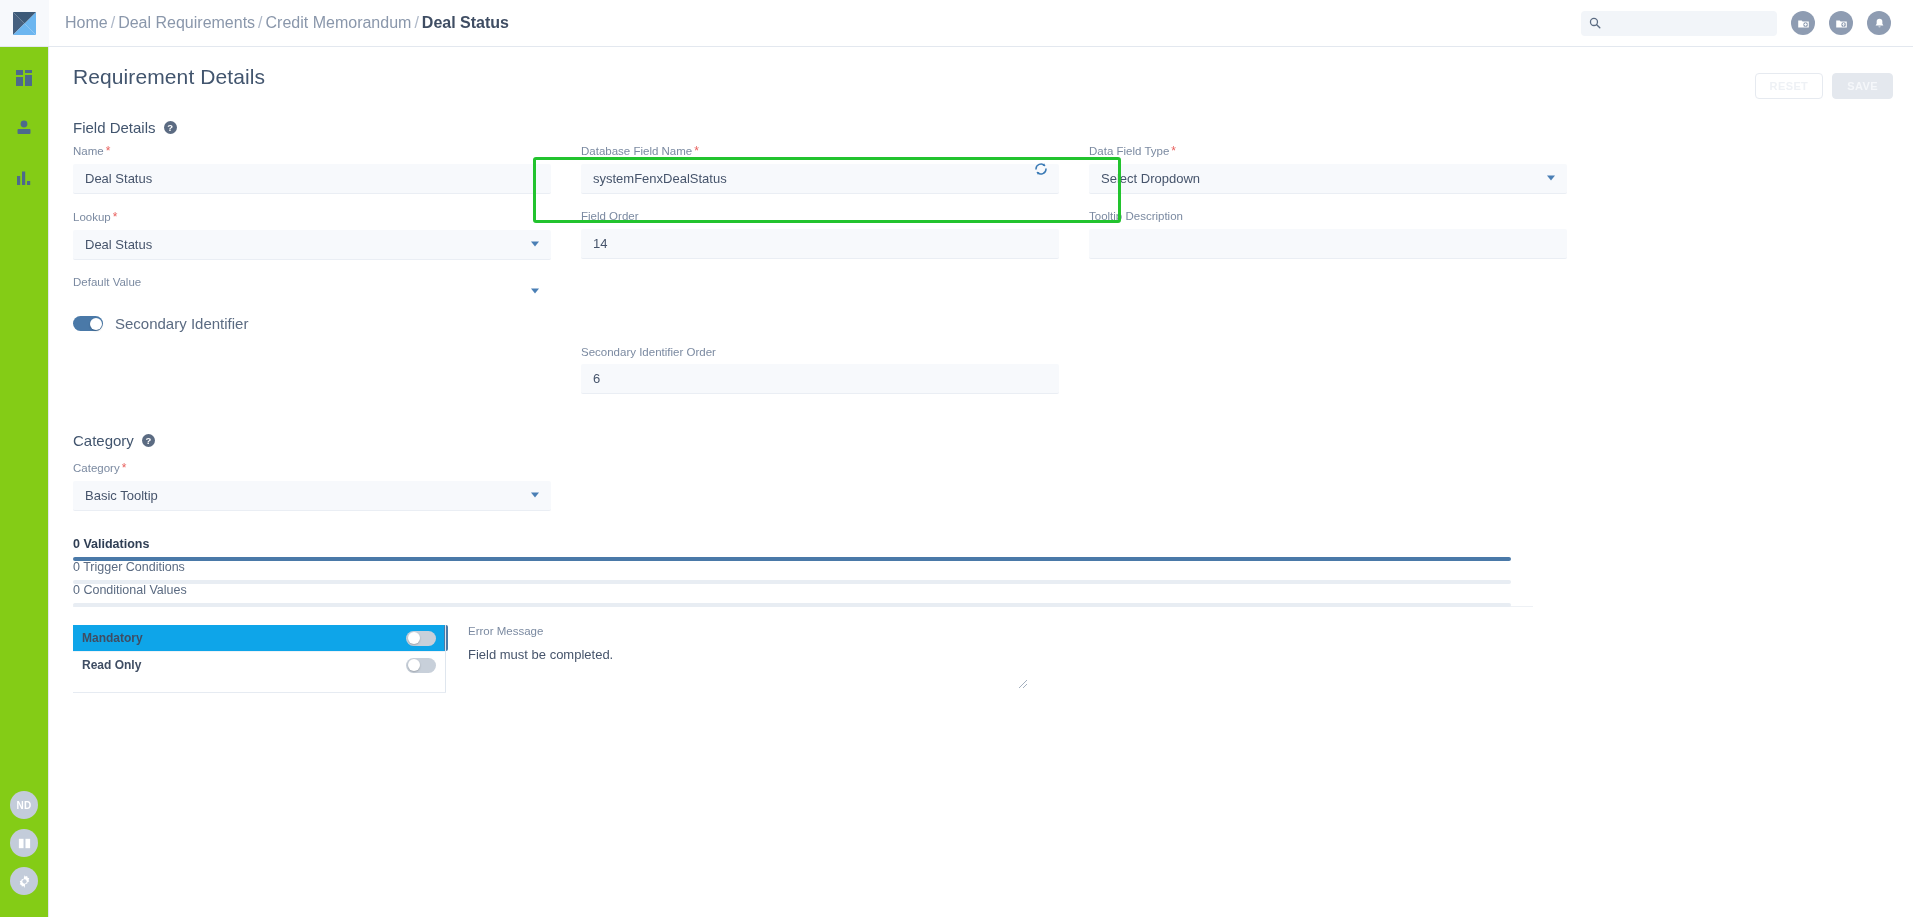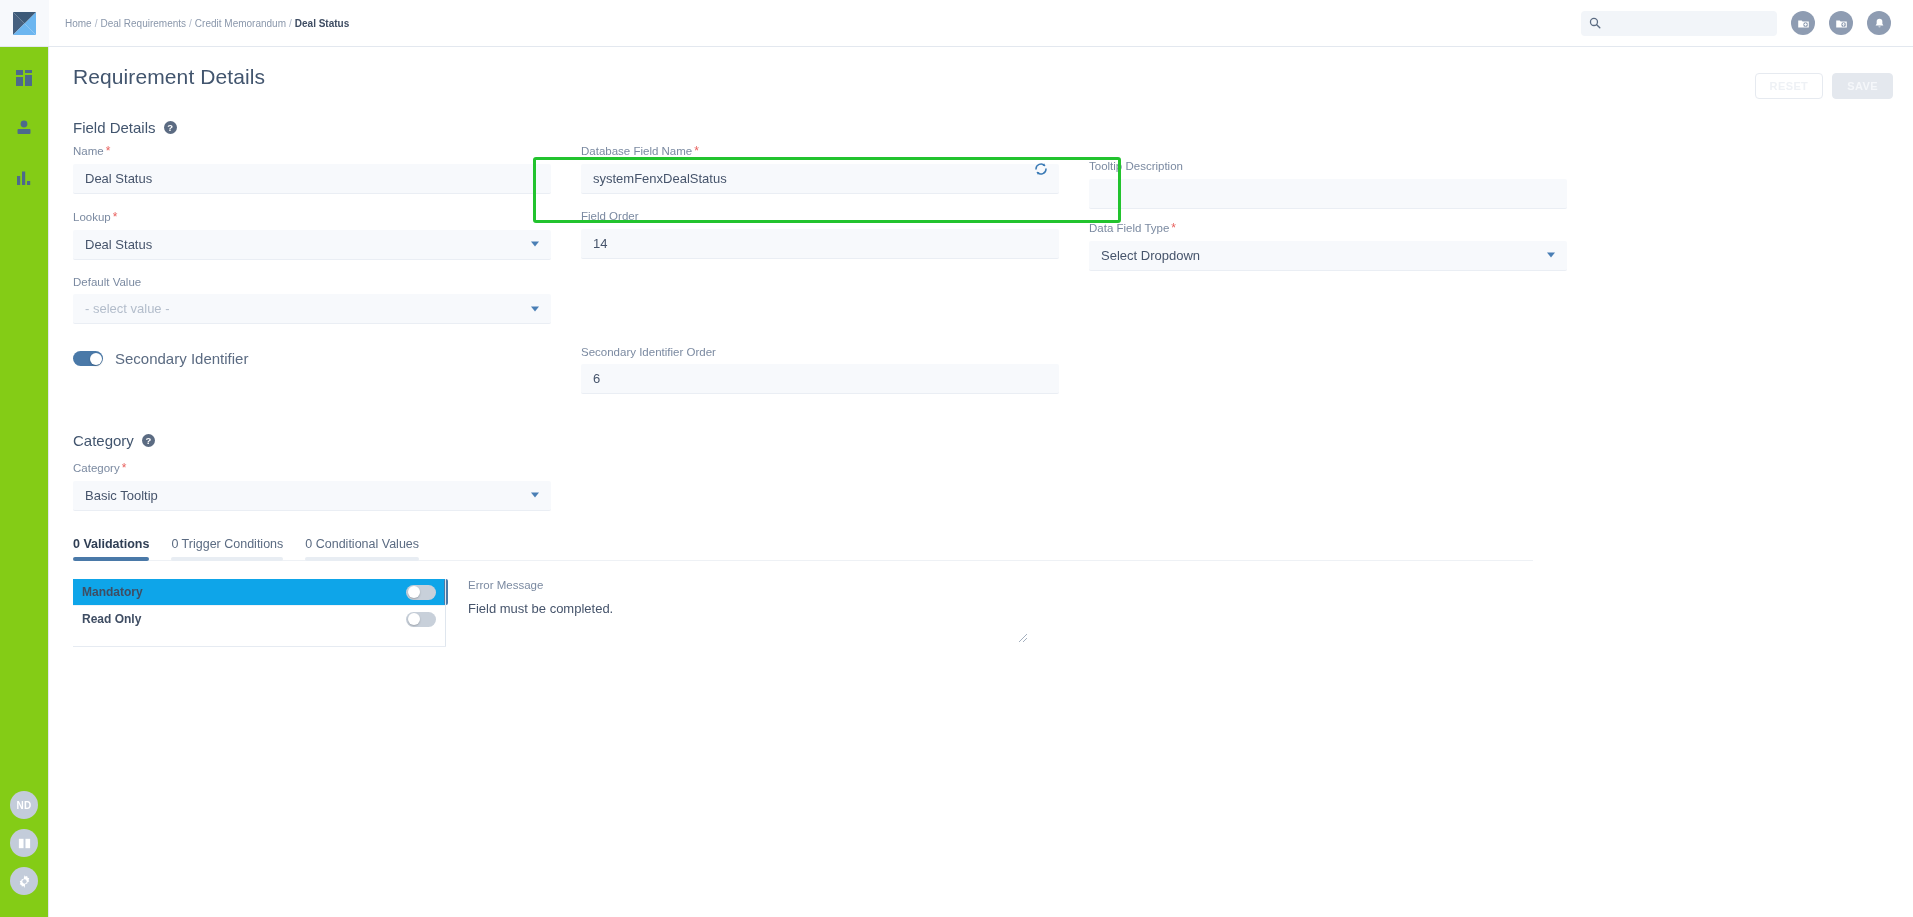--- a/index.html
+++ b/index.html
@@ -40,21 +40,21 @@
   .main { flex: 1 1 auto; height: 917px; display: flex; flex-direction: column; background: #ffffff; }
 
   
   .topbar {
     height: 47px; flex: 0 0 47px;
     border-bottom: 1px solid #e3e8ef;
     display: flex; align-items: center;
     padding: 0 22px 0 16px;
     background: #ffffff;
   }
-  .breadcrumb { font-size: 10px; color: #8a97ab; white-space: nowrap; }
+  .breadcrumb { font-size: 16px; color: #8a97ab; white-space: nowrap; }
   .breadcrumb .crumb { color: #8a97ab; cursor: pointer; }
   .breadcrumb .sep { color: #aeb8c8; margin: 0 3px; }
   .breadcrumb .current { color: #3f4d63; font-weight: 700; }
   .topbar-right { margin-left: auto; display: flex; align-items: center; gap: 14px; }
   .search-box {
     width: 196px; height: 25px; border-radius: 4px;
     background: #f2f5f9;
     display: flex; align-items: center; padding: 0 8px;
     cursor: text;
   }
@@ -151,21 +151,21 @@
   .toggle .knob {
     position: absolute; width: 12px; height: 12px; border-radius: 50%;
     background: #ffffff; top: 1.5px; right: 1.5px;
     box-shadow: 0 1px 2px rgba(0,0,0,.22);
   }
   .toggle.off { background: #c8d0da; }
   .toggle.off .knob { left: 1.5px; right: auto; }
   .toggle-label { font-size: 15px; color: #5b6b82; }
 
   
-  .tabs { display: flex; gap: 0; margin-top: 26px; border-bottom: 1px solid #eef1f5; }
+  .tabs { display: flex; gap: 0; margin-top: 26px; border-bottom: 1px solid #eef1f5; flex-direction: column; }
   .tab {
     padding: 0 0 9px 0; margin-right: 22px;
     font-size: 12.5px; color: #5b6b82;
     cursor: pointer; position: relative;
   }
   .tab.active { color: #2f3e54; font-weight: 700; }
   .tab .bar {
     position: absolute; left: 0; right: 0; bottom: -1px;
     height: 4px; border-radius: 3px; background: #e8edf3;
   }
@@ -324,21 +324,20 @@
         </div>
 
         <div class="field fsel" style="margin-top:16px">
           <label class="flabel"><span>Lookup</span><span class="req">*</span></label>
           <div class="fctrl">Deal Status</div>
           <span class="caret" style="top:calc(50% + 9px)"></span>
         </div>
 
         <div class="field fsel" style="margin-top:16px">
           <label class="flabel">Default Value</label>
-          <div class="fctrl placeholder">- select value -</div>
           <span class="caret" style="top:calc(50% + 9px)"></span>
         </div>
 
         <div class="toggle-row">
           <div class="toggle">
               <span class="knob"></span>
             </div>
           <span class="toggle-label">Secondary Identifier</span>
         </div>
       </div>
@@ -366,29 +365,29 @@
 
         <div class="field" style="margin-top:87px">
           <label class="flabel">Secondary Identifier Order</label>
           <input class="fctrl" value="6" style="">
         </div>
       </div>
 
       <div></div>
 
       <div class="cell">
-        <div class="field" style="margin-top:16px">
-          <label class="flabel">Tooltip Description</label>
-          <input class="fctrl" value="" style="">
-        </div>
-
         <div class="field fsel">
           <label class="flabel"><span>Data Field Type</span><span class="req">*</span></label>
           <div class="fctrl">Select Dropdown</div>
           <span class="caret" style="top:calc(50% + 9px)"></span>
+        </div>
+
+        <div class="field" style="margin-top:16px">
+          <label class="flabel">Tooltip Description</label>
+          <input class="fctrl" value="" style="">
         </div>
       </div>
     </div>
 
     <div class="highlight" style="left:484px; top:110px; width:588px; height:66px;"></div>
 
     <div class="section-head" style="margin-top:26px">
       <span class="section-title">Category</span>
       <span class="help-icon">?</span>
     </div>

